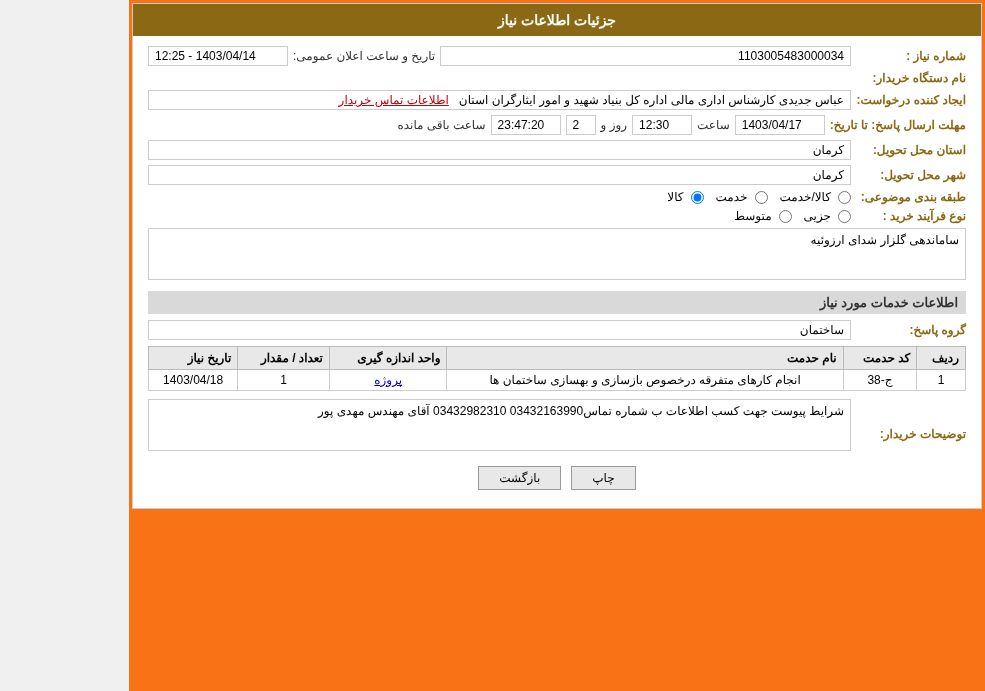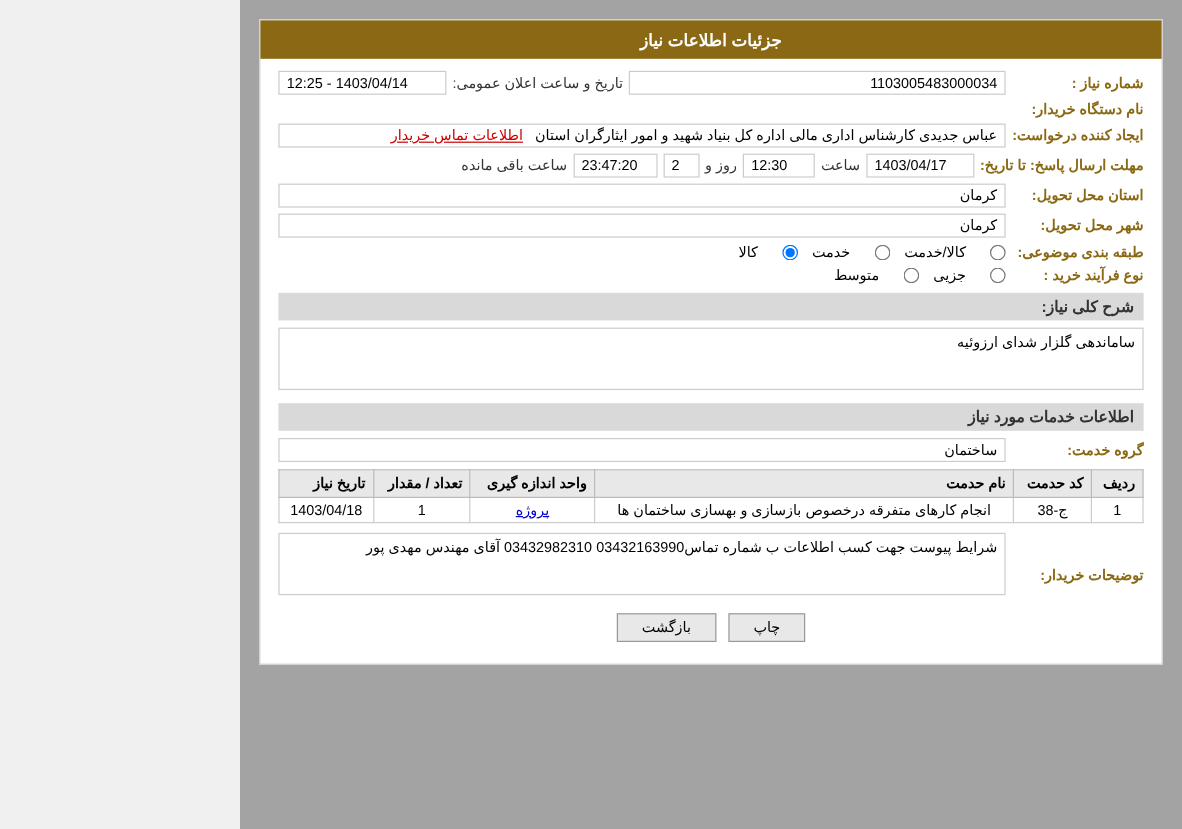--- a/index.html
+++ b/index.html
@@ -3,24 +3,24 @@
   <meta charset="utf-8">
   <style>
     * { box-sizing: border-box; margin: 0; padding: 0; }
     body {
       font-family: Tahoma, Arial, sans-serif;
       font-size: 12px;
       background: #f0f0f0;
       direction: rtl;
     }
     .page-wrapper {
-      width: 785px;
+      width: 856px;
       min-height: 691px;
-      background: #a3a3a3;
-      padding: 16px;
+      background: #f97316;
+      padding: 3px;
     }
     .main-card {
       background: #fff;
       border: 1px solid #ccc;
     }
     .card-header {
       background: #8B6914;
       color: #fff;
       text-align: center;
       padding: 8px 0;
@@ -81,21 +81,21 @@
       color: #333;
     }
     .radio-group {
       display: flex;
       gap: 12px;
       align-items: center;
     }
     .radio-item {
       display: flex;
       align-items: center;
-      gap: 20px;
+      gap: 7px;
     }
     .service-table {
       width: 100%;
       border-collapse: collapse;
       margin-top: 6px;
     }
     .service-table th {
       background: #e8e8e8;
       border: 1px solid #bbb;
       padding: 4px 6px;
@@ -235,35 +235,32 @@
             <input type="radio" name="process" style="">
             <span>جزیی</span>
           </div>
           <div class="radio-item">
             <input type="radio" name="process" style="">
             <span>متوسط</span>
           </div>
         </div>
       </div>
 
-      <div class="section-title">
-        <span>شرح کلی نیاز:</span>
-      </div>
       <div class="desc-row">
         <div style="flex:1;">
           <textarea class="textarea-box" rows="3" readonly="" style="font-family: Tahoma, Arial, sans-serif; font-size: 12px; direction: rtl;">ساماندهی گلزار شدای ارزوئیه</textarea>
         </div>
       </div>
 
       <div class="section-title">
         <span>اطلاعات خدمات مورد نیاز</span>
       </div>
 
       <div class="info-row">
-        <span class="label">گروه خدمت:</span>
+        <span class="label">گروه پاسخ:</span>
         <div class="value-box">ساختمان</div>
       </div>
 
       <table class="service-table">
         <thead>
           <tr>
             <th>ردیف</th>
             <th>کد حدمت</th>
             <th>نام حدمت</th>
             <th>واحد اندازه گیری</th>

